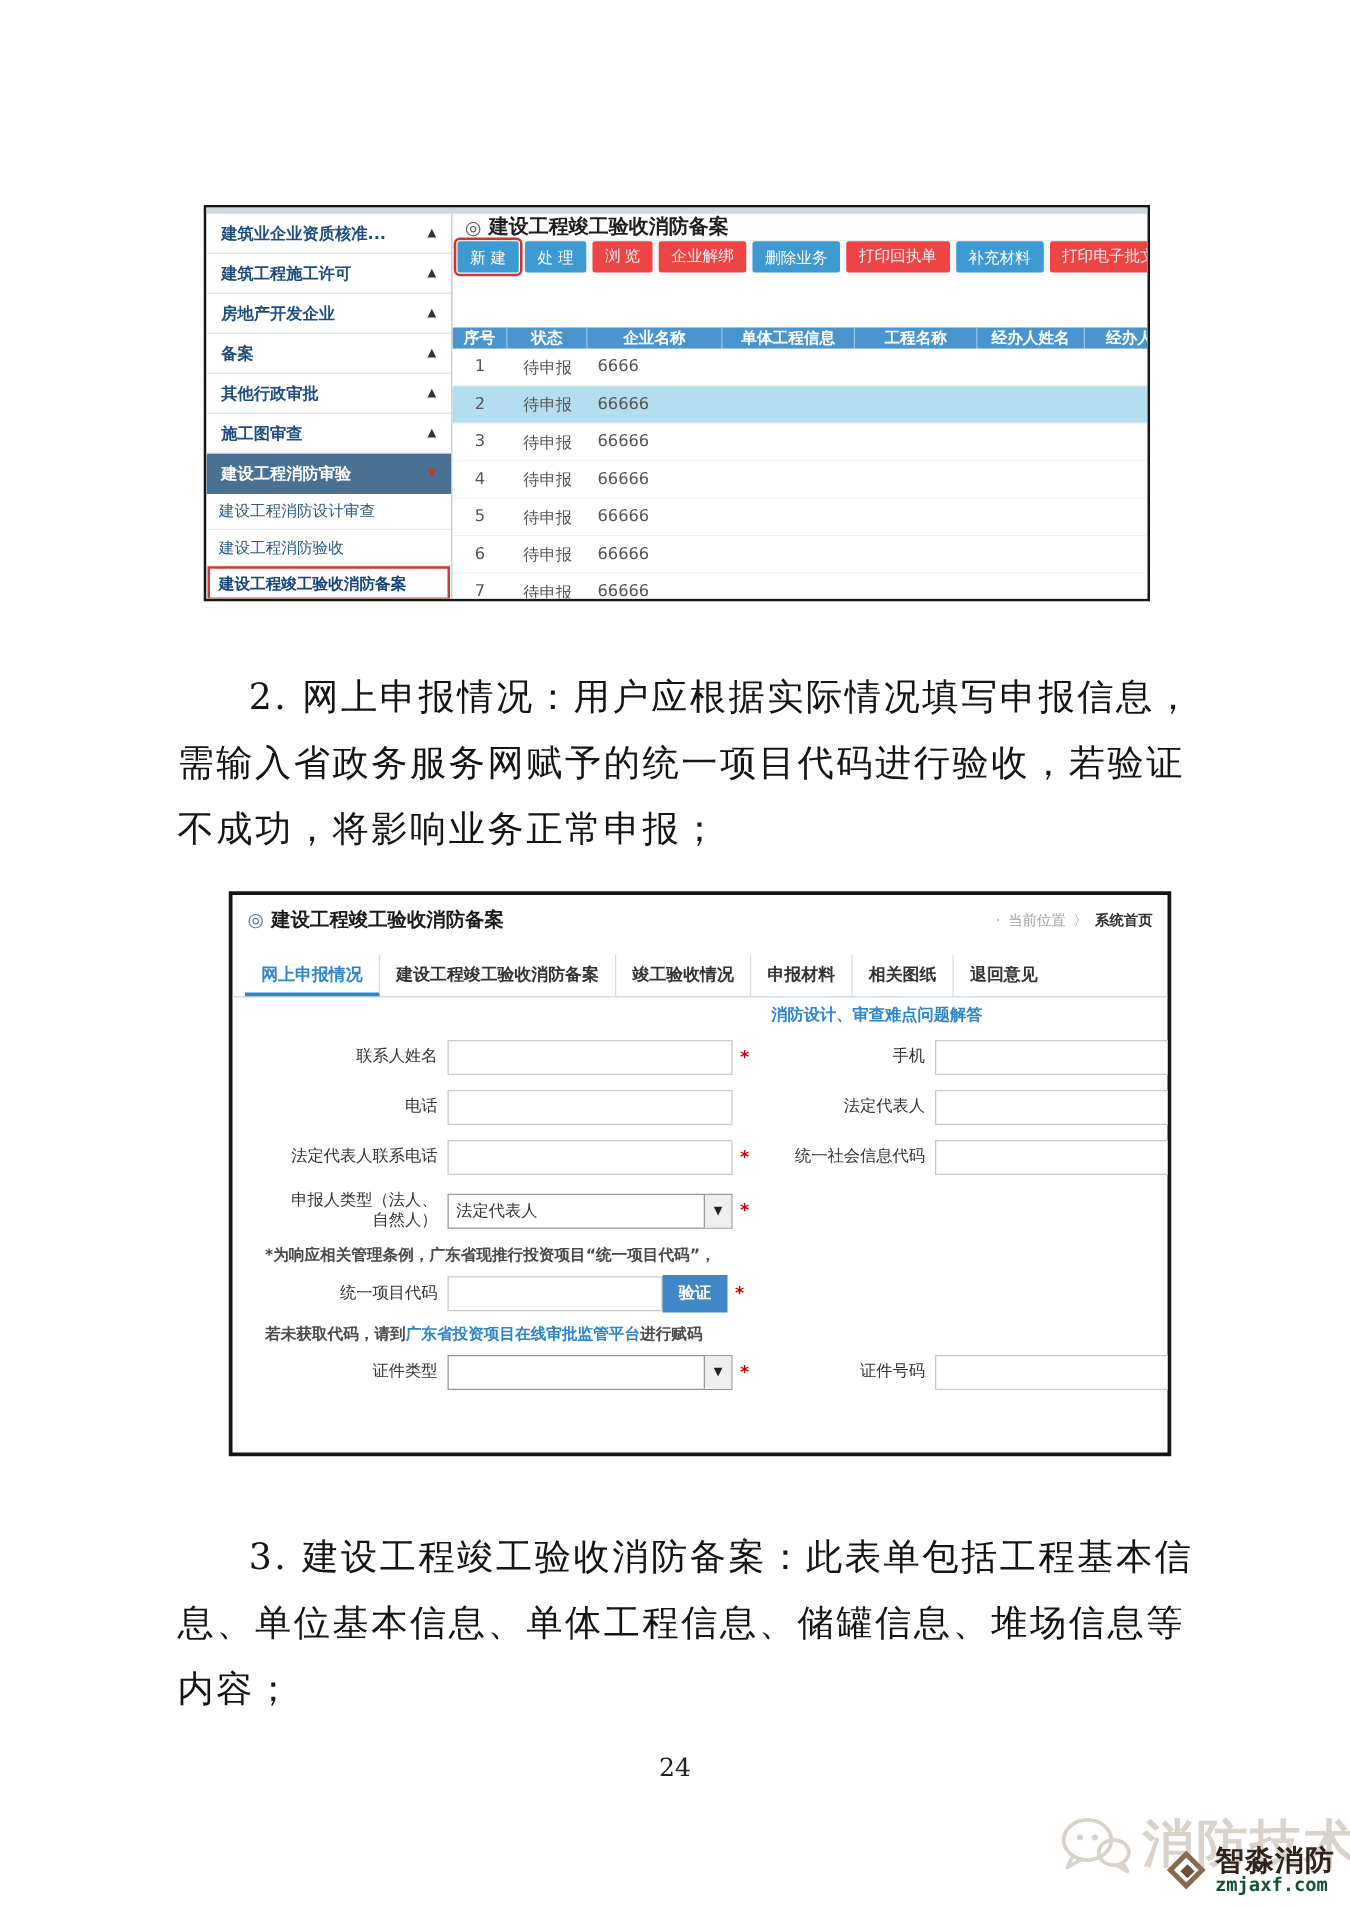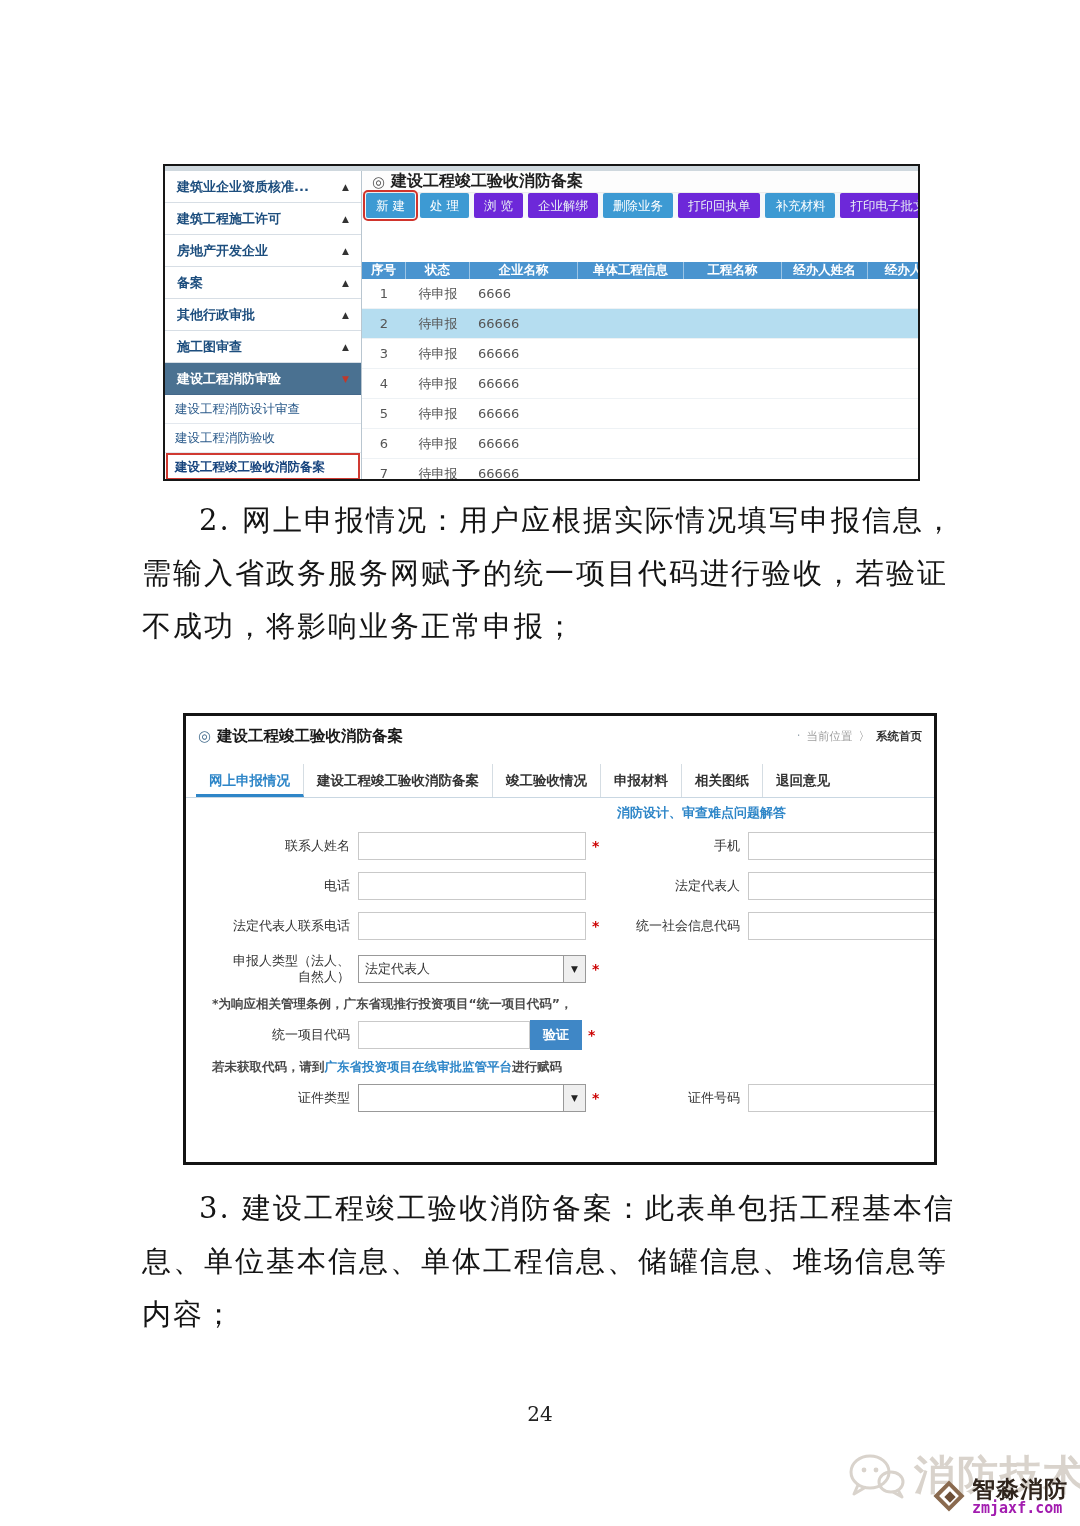--- a/index.html
+++ b/index.html
@@ -23,34 +23,34 @@
   .s1-sub.boxed { font-weight:bold; color:#17447e; }
   .s1-sub.boxed::after { content:""; position:absolute; left:1px; right:1px; top:0; bottom:1px;
             border:2px solid #d03a32; pointer-events:none; }
   .s1-main { flex:1; display:flex; flex-direction:column; overflow:hidden; }
   .s1-title-row { height:34px; display:flex; align-items:center; gap:6px; padding-left:10px;
             font-size:16px; font-weight:bold; color:#1e1e1e; border-bottom:1px solid #ececec; background:#fdfdfd; }
   .s1-title-icon { color:#555; font-size:15px; font-weight:normal; }
   .s1-toolbar { height:32px; display:flex; align-items:center; gap:5px; padding-left:4px; background:#f5f8fa; }
   .s1-btn { height:25px; line-height:25px; padding:0 10px; font-size:12.5px; color:#fff;
             background:#3d9ad3; border-radius:2px; cursor:pointer; white-space:nowrap; }
-  .s1-btn.disabled { background:#6d28d9; color:#e9f0f5; }
+  .s1-btn.disabled { background:#ef4444; color:#e9f0f5;font-family:Liberation Serif, serif; }
   .s1-btn.boxed { outline:2px solid #d0342c; outline-offset:1px; }
   .s1-thead { height:30px; display:flex; background:#4a94cf;margin-top:44px; }
   .s1-th { flex:0 0 auto; display:flex; align-items:center; justify-content:center; color:#fff;
            font-size:12.5px; font-weight:bold; border-right:1px solid rgba(255,255,255,.45); }
   .s1-tr { height:30px; display:flex; align-items:center; border-bottom:1px solid #eef2f5; background:#fff; cursor:pointer; }
   .s1-tr.selected { background:#b5ddf0; }
   .s1-td { flex:0 0 auto; font-size:13px; color:#555; overflow:hidden; white-space:nowrap; }
   .s1-td.c-center { text-align:center; }
   .s1-td.c-left { padding-left:8px; }
 
   
   .para { position:absolute; left:142px; width:800px; font-family:"DejaVu Serif", serif;
-          font-size:29px; color:#141414; letter-spacing:2px; }
+          font-size:29px; color:#141414; letter-spacing:2px;margin-top:37px; }
   .para .line { height:53px; line-height:46px; white-space:nowrap; }
   .para .line.indent { padding-left:57px; }
   #para2 { top:497px; }
   #para3 { top:1185px; }
 
   
   .shot2 { position:absolute; left:183px; top:713px; width:754px; height:452px;
            border:3px solid #141414; background:#fff; display:flex; flex-direction:column; overflow:hidden; }
   .s2-header { height:40px; flex:0 0 auto; display:flex; align-items:center; padding:0 12px; }
   .s2-title { font-size:15.5px; font-weight:bold; color:#1a1a1a; margin-left:6px; }
@@ -99,21 +99,21 @@
         color:#d9d3cc; }
   .wm-text { font-size:41px; font-weight:bold; letter-spacing:2px; white-space:nowrap; }
   .brand { position:absolute; top:1477px; left:933px; display:flex; align-items:center; gap:5px; }
   .brand-logo { width:34px; height:34px; position:relative; flex:0 0 auto; }
   .brand-logo .d1 { position:absolute; left:5px; top:5px; width:22px; height:22px;
                     border:4px solid #8a6a4f; transform:rotate(45deg); background:#fff; }
   .brand-logo .d2 { position:absolute; left:13px; top:13px; width:8px; height:8px;
                     background:#6d4f38; transform:rotate(45deg); }
   .brand-texts { display:flex; flex-direction:column; line-height:1.05; }
   .brand-name { font-size:23px; font-weight:bold; color:#2f241c; letter-spacing:1px; }
-  .brand-site { font-size:15px; font-weight:bold; color:#a21caf; font-family:"DejaVu Sans Mono", monospace; }
+  .brand-site { font-size:15px; font-weight:bold; color:#14532d; font-family:"DejaVu Sans Mono", monospace; }
 </style>
 </head>
 <body>
 
 <div class="page">
 
   <div class="shot1">
     <div class="s1-strip"></div>
     <div class="s1-body">
       <div class="s1-sidebar" id="s1-sidebar">

